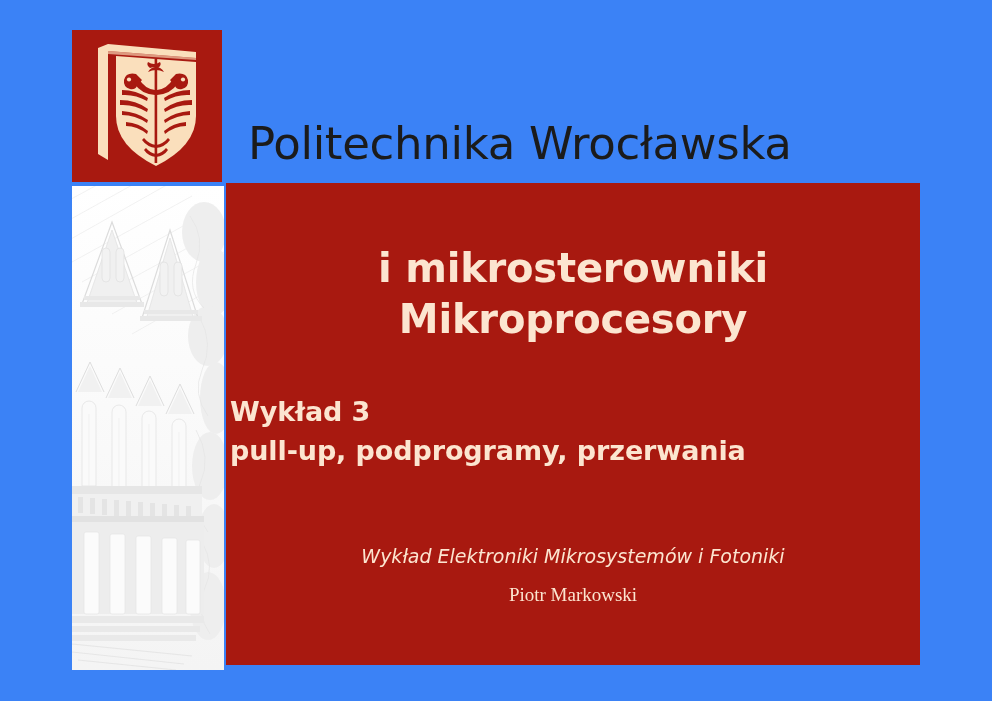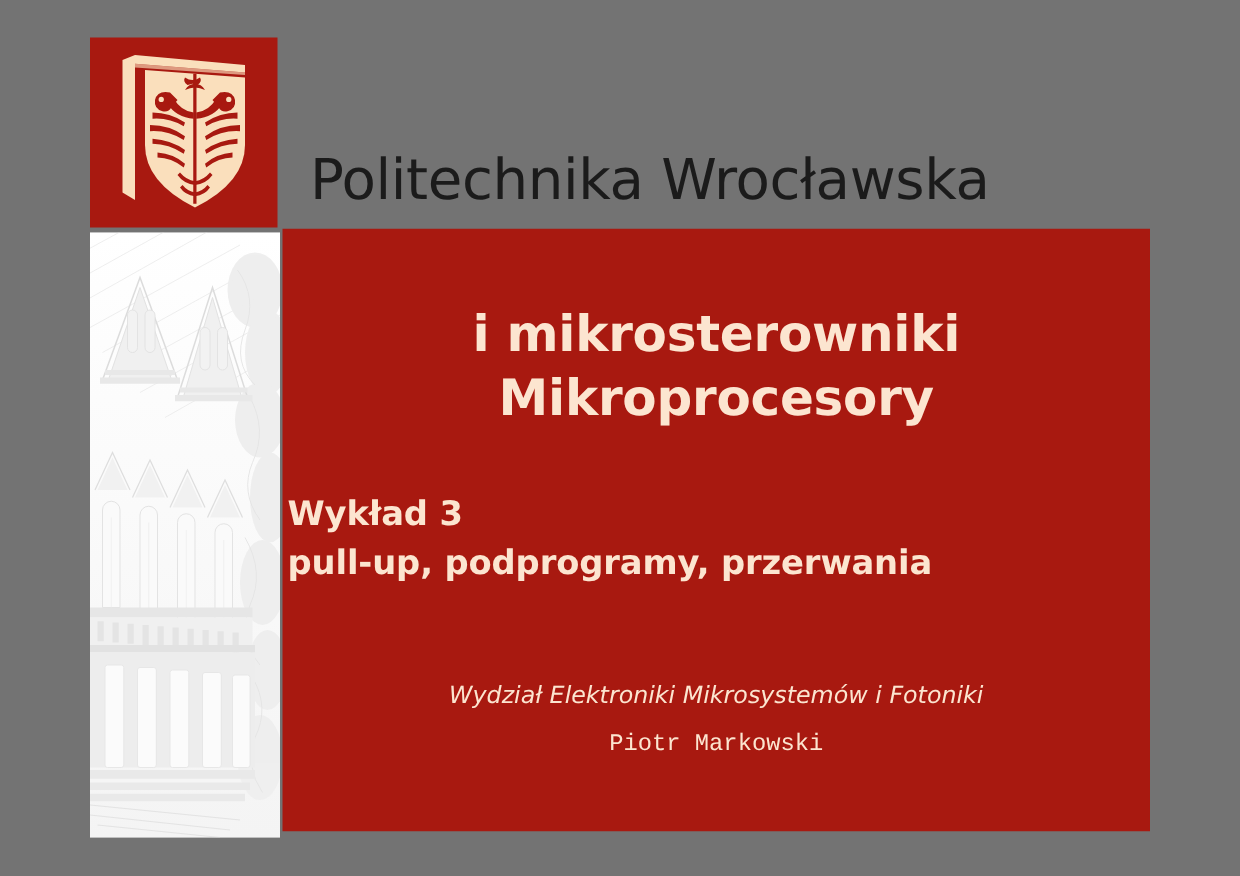--- a/index.html
+++ b/index.html
@@ -13,21 +13,21 @@
     overflow: hidden;
     font-family: "DejaVu Sans", sans-serif;
     position: relative;
   }
 
   #slide {
     position: absolute;
     left: 0; top: 0;
     width: 992px;
     height: 701px;
-    background: #737373;
+    background: #3b82f6;
   }
 
   
   .watermark-col {
     position: absolute;
     left: 72px;
     top: 186px;
     width: 152px;
     height: 484px;
     overflow: hidden;
@@ -123,21 +123,21 @@
   }
   .faculty-line {
     font-family: "DejaVu Sans", sans-serif;
     font-size: 19px;
     font-style: italic;
     font-weight: 400;
     color: #fce5d0;
     line-height: 1.2;
   }
   .author-line {
-    font-family: Liberation Mono, monospace;
+    font-family: Liberation Serif, serif;
     font-size: 19px;
     font-weight: 400;
     color: #fce5d0;
     line-height: 1.2;
     margin-top: 16px;
   }
 
   .footnotes {
     position: absolute;
     left: 26px;
@@ -342,19 +342,19 @@
       <div class="title-line">i mikrosterowniki</div>
       <div class="title-line">Mikroprocesory</div>
     </div>
 
     <div class="subtitle-block">
       <div class="subtitle-line">Wykład 3</div>
       <div class="subtitle-line">pull-up, podprogramy, przerwania</div>
     </div>
 
     <div class="credits-block">
-      <div class="faculty-line">Wydział Elektroniki Mikrosystemów i Fotoniki</div>
+      <div class="faculty-line">Wykład Elektroniki Mikrosystemów i Fotoniki</div>
       <div class="author-line">Piotr Markowski</div>
     </div>
 
 
   </div>
 </div>
 
 </body></html>

